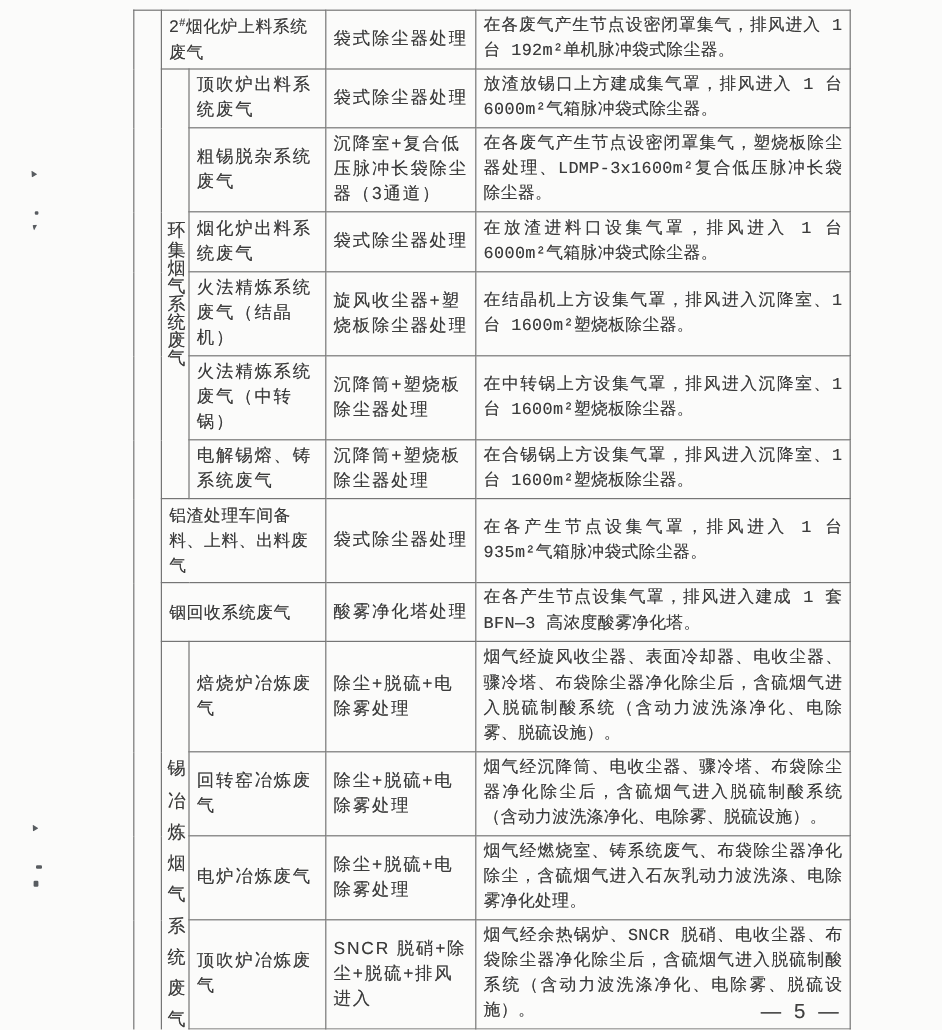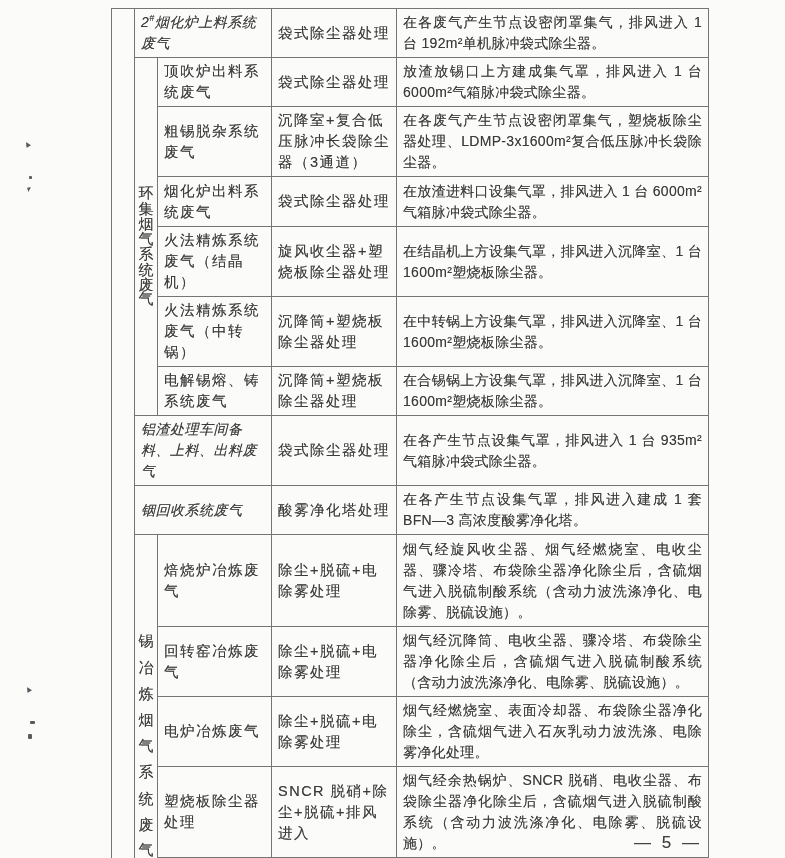--- a/index.html
+++ b/index.html
@@ -29,25 +29,26 @@
   col.c-desc{width:312px;}
   td.cell-spacer{padding:0;}
   td.cell-group{padding:2px 1px;text-align:center;}
   .vlabel{
     writing-mode:vertical-lr;text-orientation:upright;
     display:inline-block;font-size:15px;line-height:21px;
   }
   .vlabel.g1{letter-spacing:15px;}
   .vlabel.g2{letter-spacing:26px;}
   td.cell-source{letter-spacing:1.5px;}
-  td.cell-source-wide{letter-spacing:0.5px;font-size:14px;font-style:italic;}
+  td.cell-source-wide{letter-spacing:0.5px;font-size:14px;}
   td.cell-treat{letter-spacing:1.5px;}
   td.cell-desc{
     font-size:14px;letter-spacing:0.3px;line-height:21px;
     text-align:justify;
+    font-family:Liberation Mono, monospace;
   }
   sup{font-size:9px;line-height:0;}
   .page-number{
     position:absolute;left:634px;top:833px;
     font-size:17px;letter-spacing:3px;color:#3f3f3f;
     text-shadow:0 0 0.5px rgba(60,60,60,.5);
   }
   .speck{position:absolute;background:#585c60;border-radius:1px;}
   .speck.s1{left:26px;top:142px;width:5px;height:6px;clip-path:polygon(0 0,100% 55%,10% 100%);}
   .speck.s2{left:29px;top:176px;width:3px;height:3px;}
@@ -124,34 +125,34 @@
   <tr style="height:42px;">
     <td class="cell-source cell-source-wide" colspan="2">铟回收系统废气</td>
     <td class="cell-treat">酸雾净化塔处理</td>
     <td class="cell-desc">在各产生节点设集气罩，排风进入建成 1 套 BFN—3 高浓度酸雾净化塔。</td>
   </tr>
 
   <tr style="height:92px;">
     <td class="cell-group" rowspan="5"><span class="vlabel g2">锡冶炼烟气系统废气</span></td>
     <td class="cell-source">焙烧炉冶炼废气</td>
     <td class="cell-treat">除尘+脱硫+电除雾处理</td>
-    <td class="cell-desc">烟气经旋风收尘器、烟气经燃烧室、电收尘器、骤冷塔、布袋除尘器净化除尘后，含硫烟气进入脱硫制酸系统（含动力波洗涤净化、电除雾、脱硫设施）。</td>
+    <td class="cell-desc">烟气经旋风收尘器、表面冷却器、电收尘器、骤冷塔、布袋除尘器净化除尘后，含硫烟气进入脱硫制酸系统（含动力波洗涤净化、电除雾、脱硫设施）。</td>
   </tr>
   <tr style="height:66px;">
     <td class="cell-source">回转窑冶炼废气</td>
     <td class="cell-treat">除尘+脱硫+电除雾处理</td>
     <td class="cell-desc">烟气经沉降筒、电收尘器、骤冷塔、布袋除尘器净化除尘后，含硫烟气进入脱硫制酸系统（含动力波洗涤净化、电除雾、脱硫设施）。</td>
   </tr>
   <tr style="height:67px;">
     <td class="cell-source">电炉冶炼废气</td>
     <td class="cell-treat">除尘+脱硫+电除雾处理</td>
-    <td class="cell-desc">烟气经燃烧室、表面冷却器、布袋除尘器净化除尘，含硫烟气进入石灰乳动力波洗涤、电除雾净化处理。</td>
+    <td class="cell-desc">烟气经燃烧室、铸系统废气、布袋除尘器净化除尘，含硫烟气进入石灰乳动力波洗涤、电除雾净化处理。</td>
   </tr>
   <tr style="height:90px;">
-    <td class="cell-source">塑烧板除尘器处理</td>
+    <td class="cell-source">顶吹炉冶炼废气</td>
     <td class="cell-treat">SNCR 脱硝+除尘+脱硫+排风进入</td>
     <td class="cell-desc">烟气经余热锅炉、SNCR 脱硝、电收尘器、布袋除尘器净化除尘后，含硫烟气进入脱硫制酸系统（含动力波洗涤净化、电除雾、脱硫设施）。</td>
   </tr>
   <tr style="height:81px;">
     <td class="cell-source">烟化炉冶炼废气</td>
     <td class="cell-treat">SNCR 脱硝+除尘+脱硫+电除雾处理</td>
     <td class="cell-desc">烟气经余热锅炉、SNCR 脱硝、表面冷却器、布袋除尘器净化除尘后，含硫烟气进入脱硫制酸系统（含动力波洗涤净化、电除雾、脱硫设施）。</td>
   </tr>
 </tbody>
   </table>

